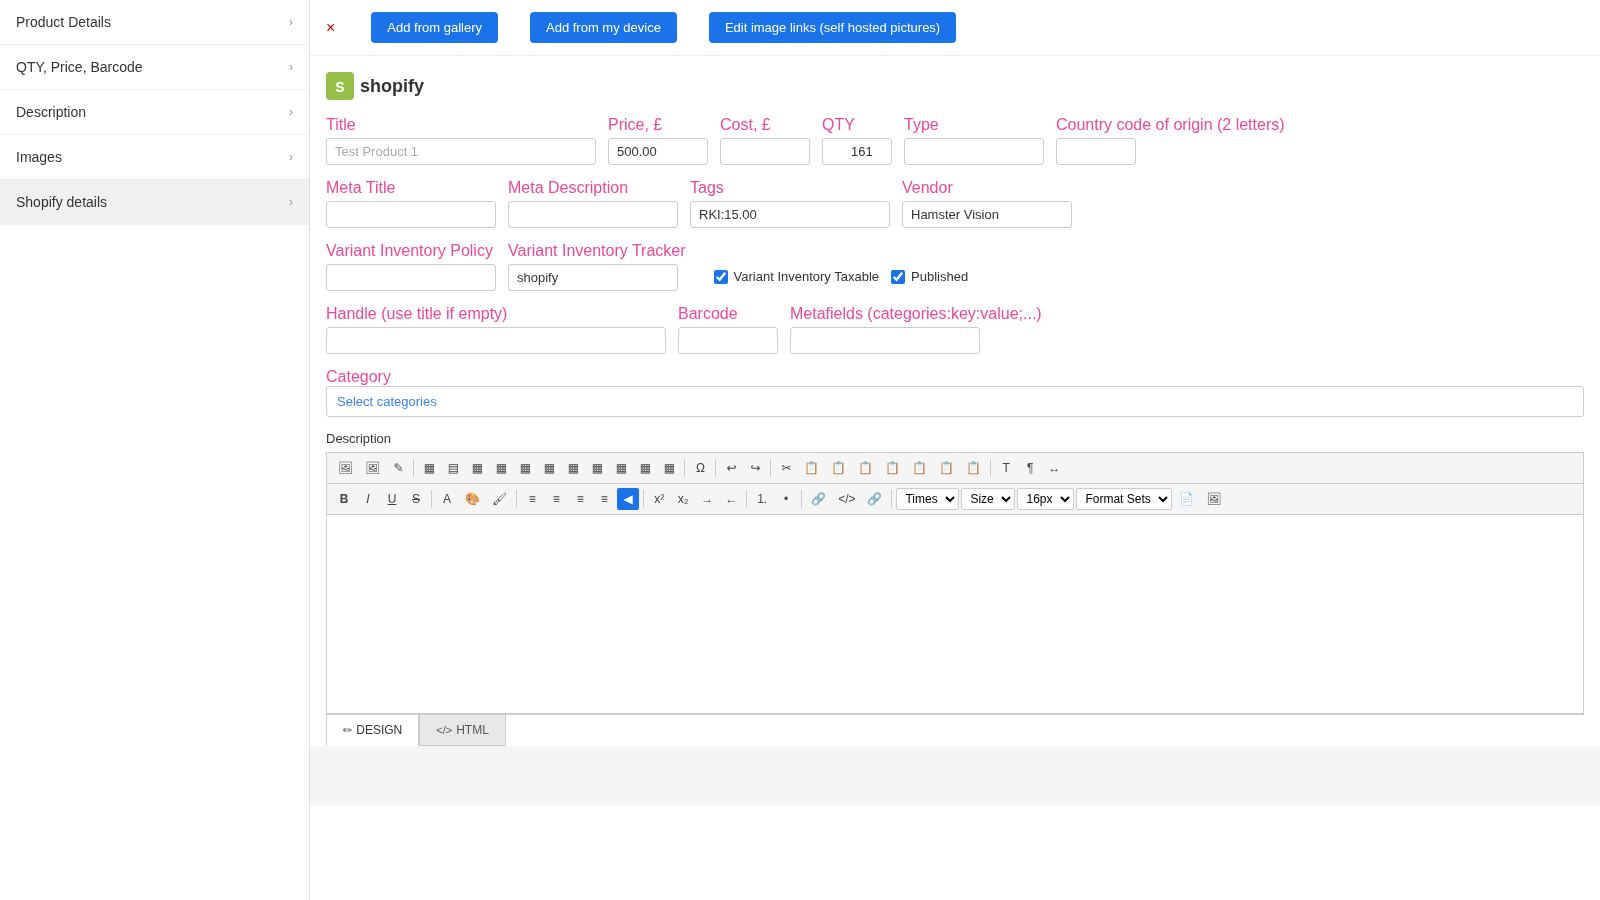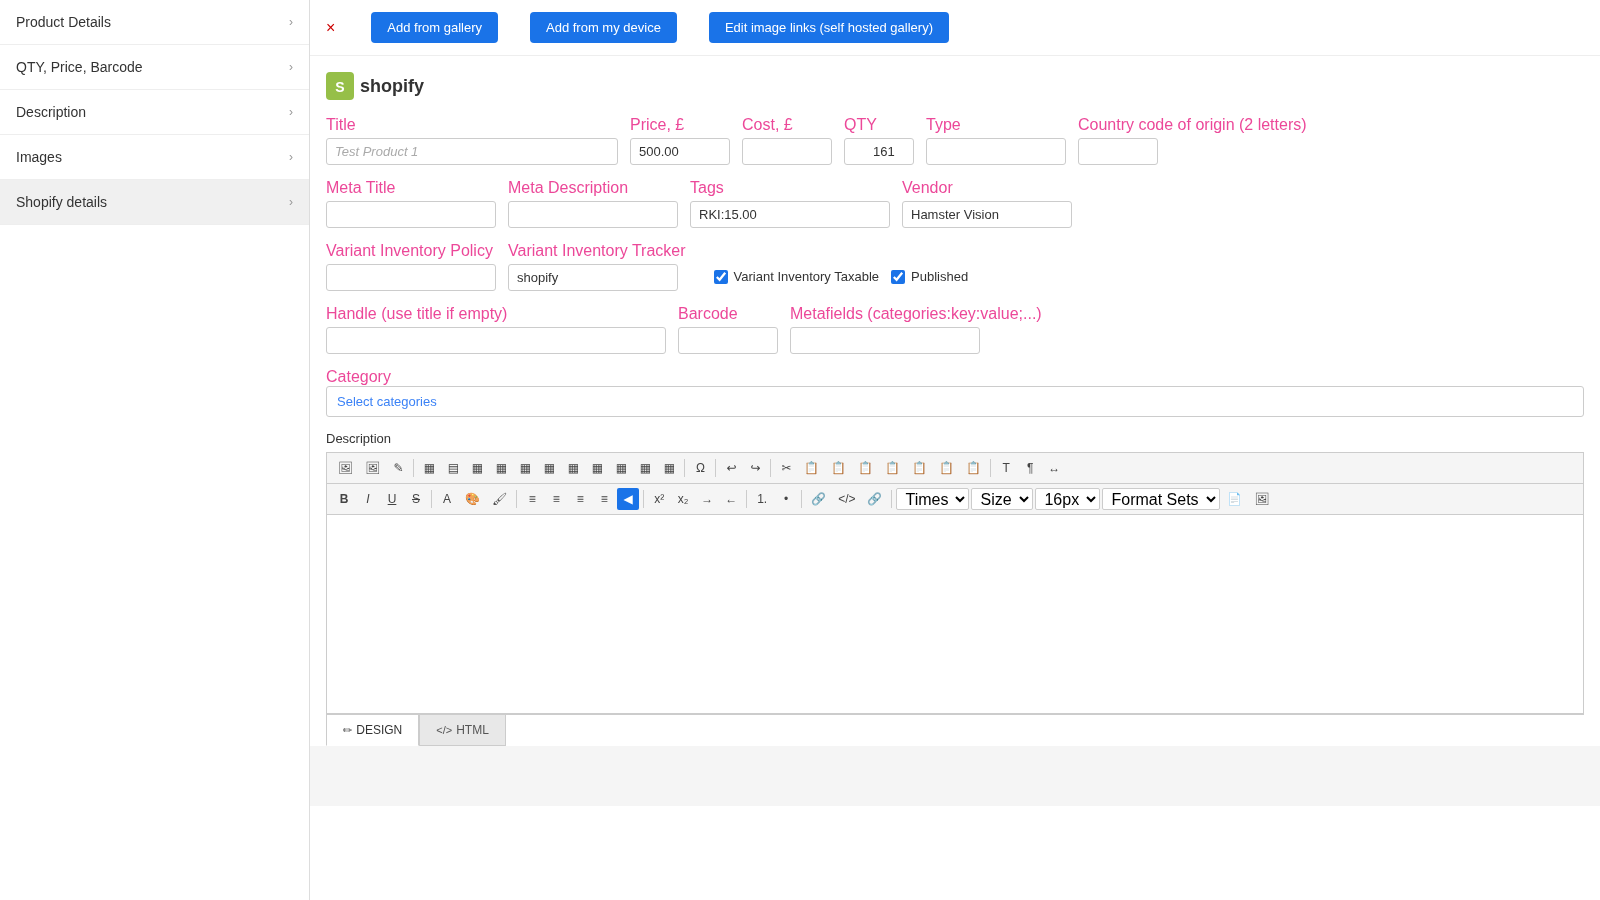--- a/index.html
+++ b/index.html
@@ -200,21 +200,21 @@
       background: #ccc;
       margin: 0 2px;
     }
     .toolbar-bold { font-weight: bold; }
     .toolbar-italic { font-style: italic; }
     .toolbar-underline { text-decoration: underline; }
     .toolbar-select {
       border: 1px solid #ccc;
       border-radius: 2px;
       padding: 1px 4px;
-      font-size: 16px;
+      font-size: 12px;
       height: 22px;
       background: #fff;
       cursor: pointer;
     }
 
     
     .editor-area {
       border: 1px solid #ccc;
       min-height: 200px;
       background: #fff;
@@ -247,21 +247,21 @@
       font-size: 11px;
     }
 
     
     .bottom-area {
       height: 60px;
       background: #f5f5f5;
     }
 
     
-    .w-title { width: 292px; font-style: italic; }
+    .w-title { width: 270px; }
     .w-price { width: 100px; }
     .w-cost { width: 90px; }
     .w-qty { width: 70px; padding-left: 28px; }
     .w-type { width: 140px; }
     .w-country { width: 80px; }
     .w-meta-title { width: 170px; }
     .w-meta-desc { width: 170px; }
     .w-tags { width: 200px; }
     .w-vendor { width: 170px; }
     .w-inv-policy { width: 170px; }
@@ -295,21 +295,21 @@
     <span class="chevron">›</span>
   </div>
 </div>
 
 <div class="main">
 
   <div class="images-top">
     <span class="close-x">×</span>
     <button class="btn btn-primary">Add from gallery</button>
     <button class="btn btn-primary">Add from my device</button>
-    <button class="btn btn-primary">Edit image links (self hosted gallery)</button>
+    <button class="btn btn-primary">Edit image links (self hosted pictures)</button>
   </div>
 
   <div class="shopify-section">
 
     <div class="shopify-logo">
       <svg class="shopify-icon" viewBox="0 0 28 28">
         <rect width="28" height="28" rx="4" fill="#96bf48"></rect>
         <text x="14" y="20" text-anchor="middle" font-size="14" font-weight="bold" fill="white">S</text>
       </svg>
       <span class="shopify-text">shopify</span>

